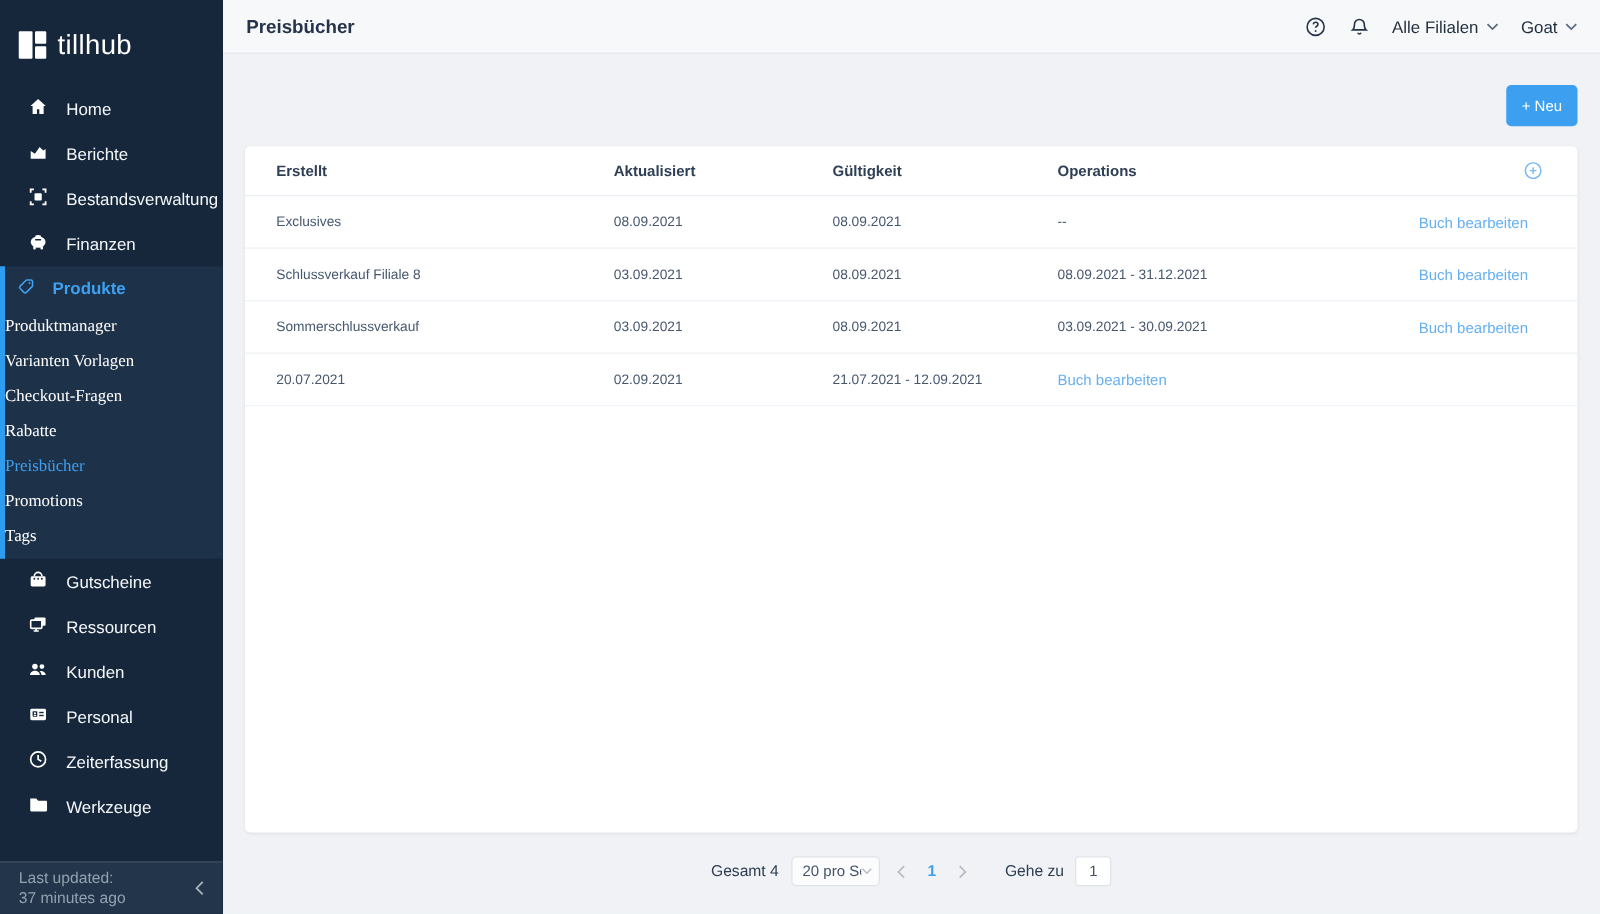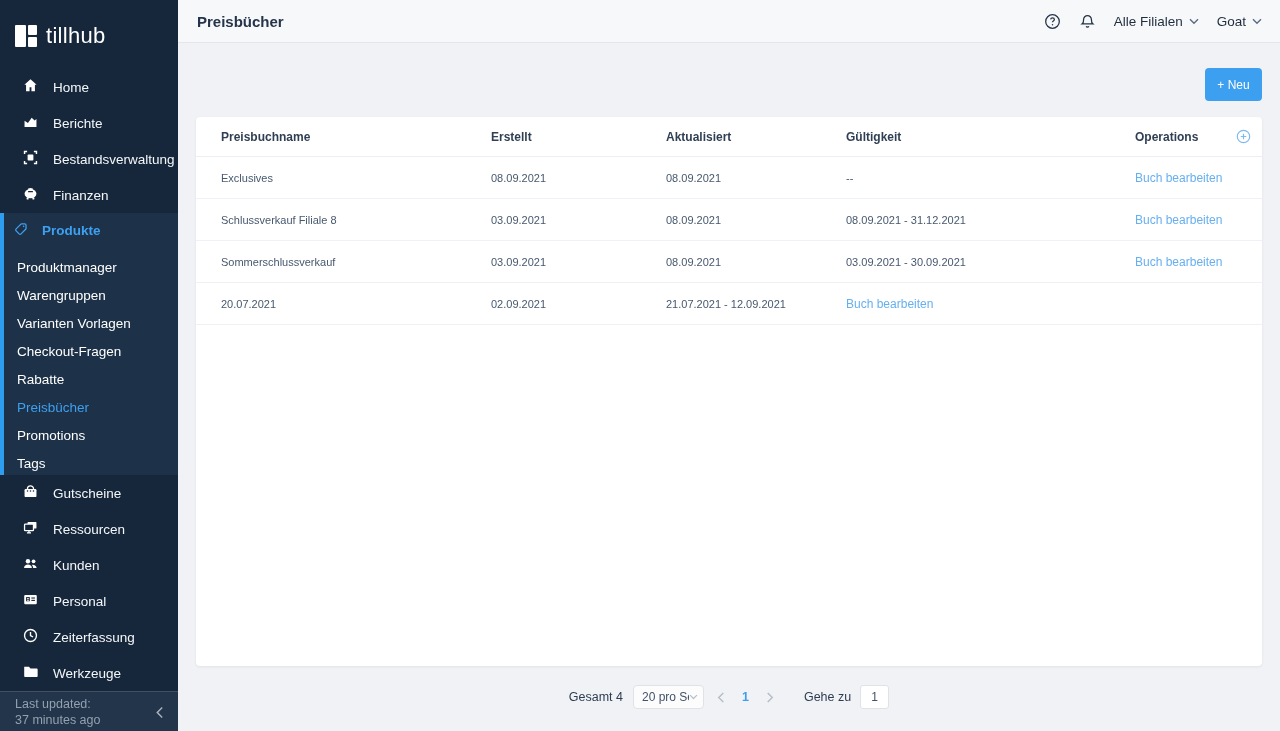--- a/index.html
+++ b/index.html
@@ -10,21 +10,21 @@
   .logo-row { display:flex; align-items:center; gap:9px; padding:23px 0 20px 15px; flex:0 0 auto; }
   .logo-mark { display:grid; grid-template-columns:11px 9px; grid-template-rows:10px 10px; gap:2px; }
   .logo-mark span { background:#fff; border-radius:1px; }
   .logo-mark .b1 { grid-row:1/3; }
   .logo-text { font-size:22px; color:#fff; font-weight:400; letter-spacing:.3px; }
   .nav-item { display:flex; align-items:center; height:36px; padding-left:22px; gap:14px; font-size:13.5px; color:#f4f7fa; cursor:pointer; flex:0 0 auto; }
   .nav-item svg { width:17px; height:17px; flex:0 0 auto; }
   .products-section { background:#1d3148; border-left:4px solid #2e9df0; flex:0 0 auto; padding-bottom:4px; }
   .section-parent { height:34px; display:flex; align-items:center; gap:13px; padding-left:9px; color:#3da0f0; font-size:13.5px; font-weight:700; cursor:pointer; }
   .section-parent svg { width:16px; height:16px; }
-  .sub-item { height:28px; display:flex; align-items:flex-end; padding-left:13px; font-size:13.5px; color:#ffffff; cursor:pointer; }
+  .sub-item { height:28px; display:flex; align-items:center; font-size:13.5px; color:#ffffff; cursor:pointer;font-family:Liberation Serif, serif; }
   .sub-item.active { color:#3da0f0; }
   .sidebar-footer { margin-top:auto; background:#22354a; border-top:1px solid rgba(255,255,255,.14); height:42px; display:flex; align-items:center; padding:0 14px 0 15px; flex:0 0 auto; }
   .footer-text { flex:1; color:#93a1b0; font-size:12.5px; line-height:1.25; }
   .collapse-btn { color:#a9b4c1; cursor:pointer; display:flex; align-items:center; }
 
   
   .main { margin-left:178px; height:731px; display:flex; flex-direction:column; }
   .topbar { height:43px; background:#f7f8fa; border-bottom:1px solid #e4e7ea; display:flex; align-items:center; padding:0 18px 0 19px; flex:0 0 auto; }
   .page-title { font-size:15px; font-weight:700; color:#25344a; }
   .topbar-right { margin-left:auto; display:flex; align-items:center; gap:18px; color:#25344a;text-align:right; }
@@ -107,23 +107,20 @@
       <span><svg viewBox="0 0 20 20" fill="none" stroke="#3da0f0" stroke-width="1.6">
             <path d="M3.9 9.9 9.6 4.2c.3-.3.7-.5 1.1-.5h3.9c.9 0 1.7.8 1.7 1.7v3.9c0 .4-.2.8-.5 1.1l-5.7 5.7c-.7.7-1.7.7-2.4 0l-3.8-3.8c-.7-.7-.7-1.7 0-2.4z"></path>
             <circle cx="13.3" cy="6.7" r="1" fill="#3da0f0" stroke="none"></circle>
           </svg></span>
       <span>Produkte</span>
     </div>
     <div class="sub-item">
         <span>Produktmanager</span>
       </div>
     <div class="sub-item">
-        <span>Warengruppen</span>
-      </div>
-    <div class="sub-item">
         <span>Varianten Vorlagen</span>
       </div>
     <div class="sub-item">
         <span>Checkout-Fragen</span>
       </div>
     <div class="sub-item">
         <span>Rabatte</span>
       </div>
     <div class="sub-item active">
         <span>Preisbücher</span>
@@ -234,21 +231,20 @@
     </div>
   </div>
 
   <div class="content">
     <div class="toolbar">
       <button class="btn-new">+ Neu</button>
     </div>
 
     <div class="card">
       <div class="t-row t-head">
-        <span class="th">Preisbuchname</span>
         <span class="th">Erstellt</span>
         <span class="th">Aktualisiert</span>
         <span class="th">Gültigkeit</span>
         <span class="th">Operations</span>
         <span class="col-icon">
             <span class="plus-circle">
               <svg viewBox="0 0 20 20" fill="none" stroke="currentColor" stroke-width="1.4">
                 <circle cx="10" cy="10" r="7.3"></circle>
                 <path d="M10 6.8v6.4M6.8 10h6.4"></path>
               </svg>

